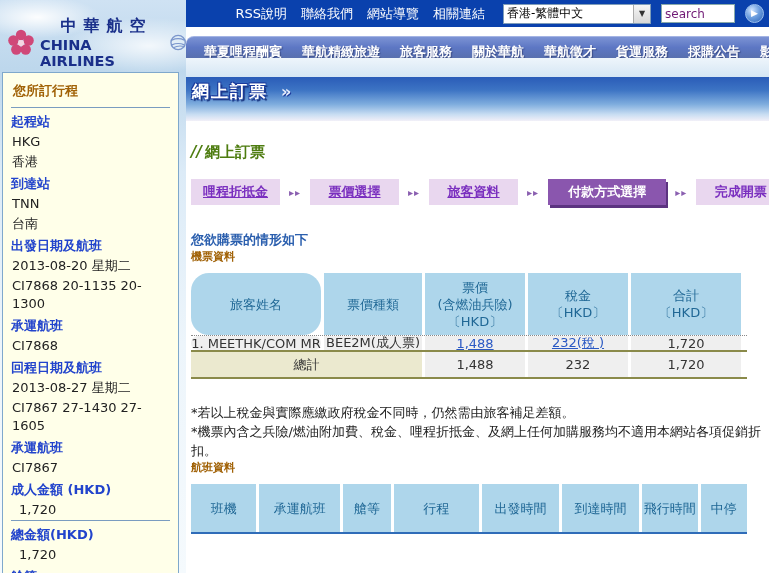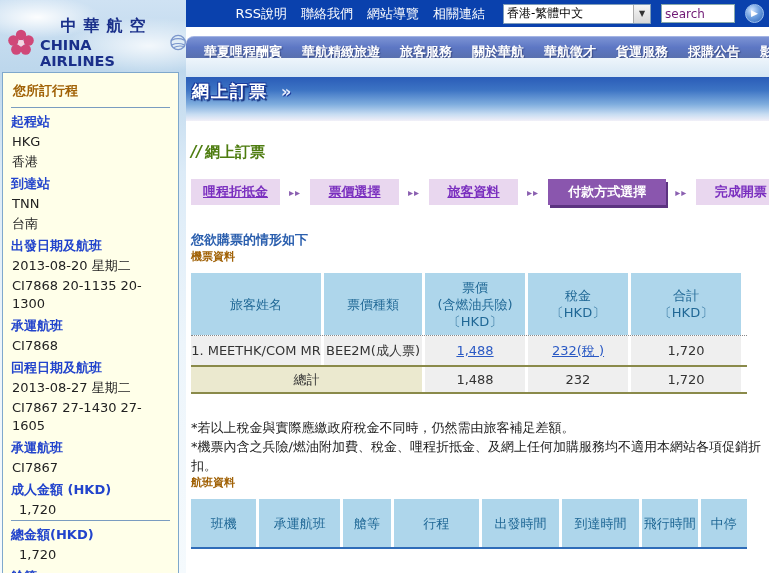--- a/index.html
+++ b/index.html
@@ -110,34 +110,34 @@
   .intro{ margin-top:26px; font-size:13px; font-weight:bold; color:#2b5fae; }
   .tbl-caption{ font-size:11px; font-weight:bold; color:#a16207; }
 
   .dtable{ margin-top:9px; width:556px; }
   .trow{ display:flex; gap:3px; }
   .cell{ display:flex; align-items:center; justify-content:center; text-align:center; font-size:13px; }
   .th{ background:#aed6eb; color:#1f6795; line-height:17px; }
   .td{ background:#efefef; color:#333; }
   .ticket-head .th{ height:62px; }
   .ticket-row{ border-top:1px dotted #888; }
-  .ticket-row .td{ height:29px; }
+  .ticket-row .td{ height:14px; }
   .ticket-total{ border-top:2px solid #8a8a4a; border-bottom:2px solid #8a8a4a; }
   .ticket-total .td{ height:25px; }
   .total-label{ background:#ebe9cf !important; }
   a.val-link{ color:#2a59c4; text-decoration:underline; cursor:pointer; }
 
   .notes{ margin-top:24px; }
   .note{ font-size:13px; color:#222; line-height:19px; }
 
   .flight-head .th{ height:48px; }
   .flight-table-wrap{ border-bottom:2px solid #2f6cb8; }
 
   
-  .tc0{ width:130px; } .tc1{ width:98px; } .tc2{ width:100px; } .tc3{ width:100px; } .tc4{ width:110px; }
+  .tc0{ width:130px;border-radius:18px; } .tc1{ width:98px; } .tc2{ width:100px; } .tc3{ width:100px; } .tc4{ width:110px; }
   .tc01{ width:231px; } 
   
   .fc0{ width:66px; } .fc1{ width:82px; } .fc2{ width:48px; } .fc3{ width:86px; }
   .fc4{ width:78px; } .fc5{ width:78px; } .fc6{ width:56px; } .fc7{ width:47px; }
 </style>
 </head>
 <body>
 
 <div class="page">
 

